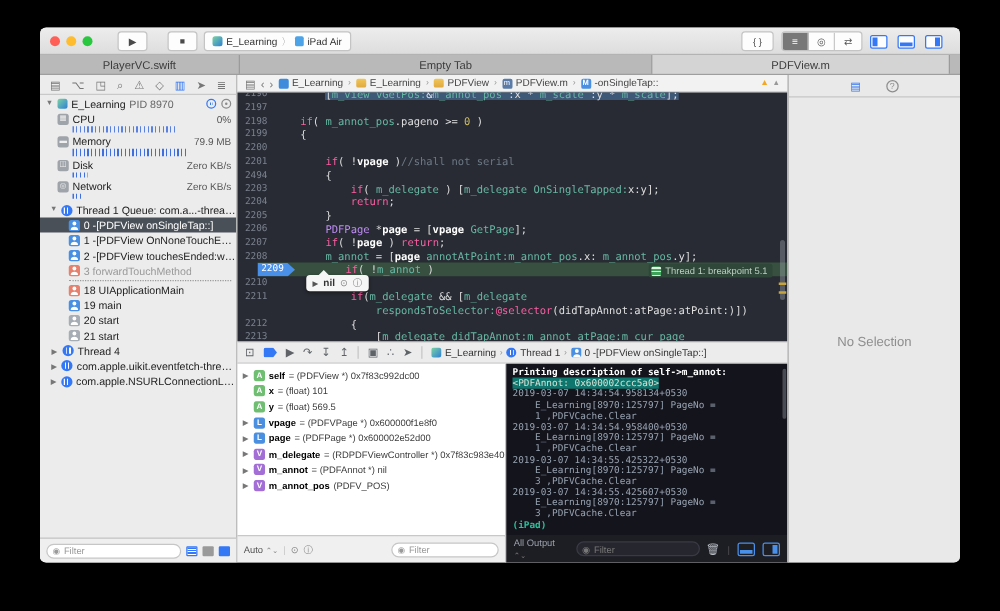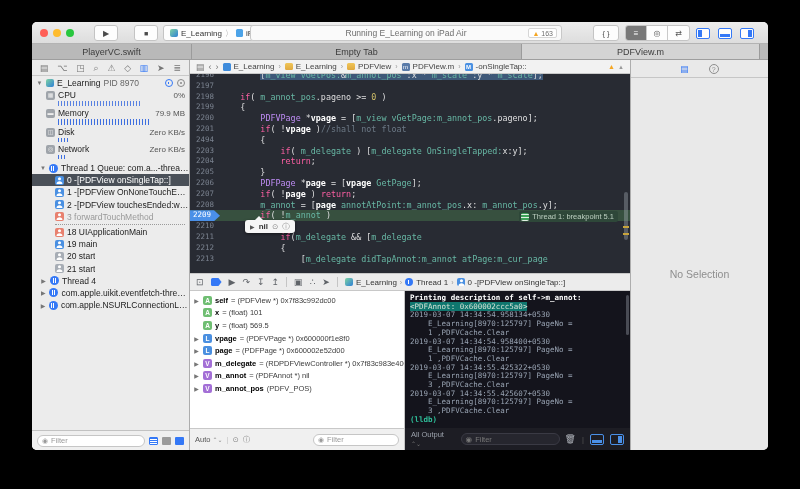--- a/index.html
+++ b/index.html
@@ -102,21 +102,21 @@
   .cico.file-m{background:#5A7BA8;color:#fff;font-size:6px;line-height:8px;text-align:center;}
   .cico.method-m{background:#4A90E2;color:#fff;font-size:6px;line-height:8px;text-align:center;font-weight:bold;}
   .jb-right{margin-left:auto;display:flex;gap:3px;align-items:center;}
   .code{height:199px;background:#282B33;position:relative;overflow:hidden;}
   .codelines{position:absolute;left:0;top:-4px;right:0;}
   .row{display:flex;height:10.8px;line-height:10.8px;font-family:"DejaVu Sans Mono",monospace;font-size:8.4px;}
   .gut{width:30px;flex:none;text-align:right;padding-right:6px;color:#7A828F;font-size:7.5px;}
   .txt{white-space:pre;color:#DFDFE0;}
   .tk-k{color:#FC5FA3;}.tk-t{color:#67B7A4;}.tk-y{color:#BE8CF4;}
   .tk-d{color:#FFF;font-weight:bold;}.tk-p{color:#DFDFE0;}.tk-n{color:#D0BF69;}.tk-c{color:#6C7986;}
-  .row.bp{background:#37503F;}
+  .row.bp{background:#37503F;margin-left:16px;}
   .bparrow{width:30px;flex:none;background:#4A90E8;color:#FFF;font-size:7.5px;text-align:center;
     clip-path:polygon(0 0,80% 0,100% 50%,80% 100%,0 100%);padding-right:6px;}
   .selbg{background:#3E5878;}
   .bp-note{position:absolute;top:137px;right:12px;height:11px;background:#2E4739;border-radius:2px;
     display:flex;align-items:center;gap:3px;padding:0 4px 0 2px;font-family:"Liberation Sans",sans-serif;
     font-size:7.5px;color:#BCCFС0;color:#BCCFC0;}
   .bp-note .nico{width:8px;height:8px;border-radius:2px;background:#3EA258;
     background-image:repeating-linear-gradient(#3EA258 0 1px,#DFF2E2 1px 2px,#3EA258 2px 3px);}
   .datatip{position:absolute;left:55px;top:146px;height:13px;background:#F6F6F6;border-radius:3px;
     box-shadow:0 1px 3px rgba(0,0,0,.5);display:flex;align-items:center;gap:4px;padding:0 5px;
@@ -181,27 +181,20 @@
     <span class="tl y"></span>
     <span class="tl g"></span>
     <div class="tbtn" style="left:62px;width:24px;font-size:8px;">▶</div>
     <div class="tbtn" style="left:102px;width:24px;font-size:7px;">■</div>
     <div class="scheme">
       <span class="appicon"></span>
       <span>E_Learning</span>
       <span style="color:#999;">〉</span>
       <span class="devicon"></span>
       <span>iPad Air</span>
-    </div>
-    <div class="statuspill">
-      <span>Running E_Learning on iPad Air</span>
-      <span class="warnbadge">
-        <span class="warn-tri">▲</span>
-        <span>163</span>
-      </span>
     </div>
     <div class="tbtn" style="left:561px;width:26px;font-size:7.5px;">{ }</div>
     <div class="modegrp" style="left:593px;">
       <span class="m sel">≡</span>
       <span class="m">◎</span>
       <span class="m">⇄</span>
     </div>
     <div class="ptoggles">
       <span class="pt l">
           <i></i>
@@ -447,25 +440,24 @@
             <div class="row">
               <div class="gut">2198</div>
               <div class="txt"><span class="tk-p">    </span><span class="tk-k">if</span><span class="tk-p">( </span><span class="tk-t">m_annot_pos</span><span class="tk-p">.pageno &gt;= </span><span class="tk-n">0</span><span class="tk-p"> )</span></div>
             </div>
             <div class="row">
               <div class="gut">2199</div>
               <div class="txt"><span class="tk-p">    {</span></div>
             </div>
             <div class="row">
               <div class="gut">2200</div>
-              <div class="txt"><span class="tk-p">        </span><span class="tk-y">PDFVPage</span><span class="tk-p"> *</span><span class="tk-d">vpage</span><span class="tk-p"> = [</span><span class="tk-t">m_view</span><span class="tk-p"> </span><span class="tk-t">vGetPage:</span><span class="tk-t">m_annot_pos</span><span class="tk-p">.pageno];</span></div>
             </div>
             <div class="row">
               <div class="gut">2201</div>
-              <div class="txt"><span class="tk-p">        </span><span class="tk-k">if</span><span class="tk-p">( !</span><span class="tk-d">vpage</span><span class="tk-p"> )</span><span class="tk-c">//shall not float</span></div>
+              <div class="txt"><span class="tk-p">        </span><span class="tk-k">if</span><span class="tk-p">( !</span><span class="tk-d">vpage</span><span class="tk-p"> )</span><span class="tk-c">//shall not serial</span></div>
             </div>
             <div class="row">
               <div class="gut">2494</div>
               <div class="txt"><span class="tk-p">        {</span></div>
             </div>
             <div class="row">
               <div class="gut">2203</div>
               <div class="txt"><span class="tk-p">            </span><span class="tk-k">if</span><span class="tk-p">( </span><span class="tk-t">m_delegate</span><span class="tk-p"> ) [</span><span class="tk-t">m_delegate</span><span class="tk-p"> </span><span class="tk-t">OnSingleTapped:</span><span class="tk-p">x:y];</span></div>
             </div>
             <div class="row">
@@ -492,20 +484,24 @@
               <div class="bparrow">2209</div>
               <div class="txt"><span class="tk-p">        </span><span class="tk-k">if</span><span class="tk-p">( !</span><span class="tk-t">m_annot</span><span class="tk-p"> )</span></div>
             </div>
             <div class="row">
               <div class="gut">2210</div>
               <div class="txt"><span class="tk-p">        {</span></div>
             </div>
             <div class="row">
               <div class="gut">2211</div>
               <div class="txt"><span class="tk-p">            </span><span class="tk-k">if</span><span class="tk-p">(</span><span class="tk-t">m_delegate</span><span class="tk-p"> &amp;&amp; [</span><span class="tk-t">m_delegate</span></div>
+            </div>
+            <div class="row">
+              <div class="gut"></div>
+              <div class="txt"><span class="tk-p">                </span><span class="tk-t">respondsToSelector:</span><span class="tk-k">@selector</span><span class="tk-p">(didTapAnnot:atPage:atPoint:)])</span></div>
             </div>
             <div class="row">
               <div class="gut">2212</div>
               <div class="txt"><span class="tk-p">            {</span></div>
             </div>
             <div class="row">
               <div class="gut">2213</div>
               <div class="txt"><span class="tk-p">                [</span><span class="tk-t">m_delegate</span><span class="tk-p"> </span><span class="tk-t">didTapAnnot:</span><span class="tk-t">m_annot</span><span class="tk-p"> </span><span class="tk-t">atPage:</span><span class="tk-t">m_cur_page</span></div>
             </div>
           </div>
@@ -623,21 +619,21 @@
             <div class="cline l">    1 ,PDFVCache.Clear</div>
             <div class="cline l">2019-03-07 14:34:54.958400+0530</div>
             <div class="cline l">    E_Learning[8970:125797] PageNo =</div>
             <div class="cline l">    1 ,PDFVCache.Clear</div>
             <div class="cline l">2019-03-07 14:34:55.425322+0530</div>
             <div class="cline l">    E_Learning[8970:125797] PageNo =</div>
             <div class="cline l">    3 ,PDFVCache.Clear</div>
             <div class="cline l">2019-03-07 14:34:55.425607+0530</div>
             <div class="cline l">    E_Learning[8970:125797] PageNo =</div>
             <div class="cline l">    3 ,PDFVCache.Clear</div>
-            <div class="cline g">(lldb)</div>
+            <div class="cline g">(iPad)</div>
           </div>
       </div>
 
       <div class="bottombars">
         <div class="varsbar">
           <span>
             <span>Auto</span>
             <span style="font-size:6px;color:#888;"> ⌃⌄</span>
           </span>
           <span style="color:#C5C5C5;">|</span>

